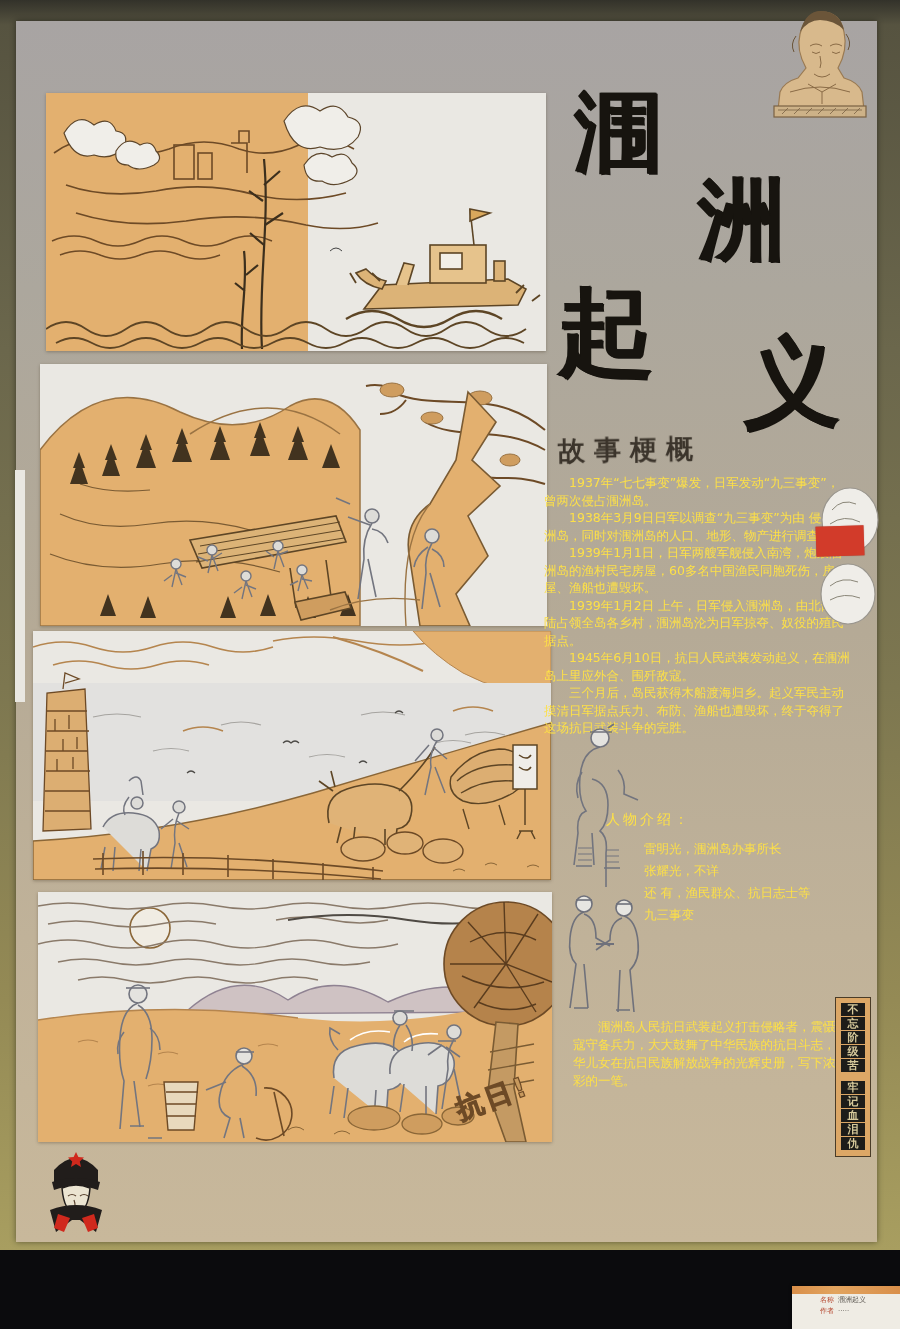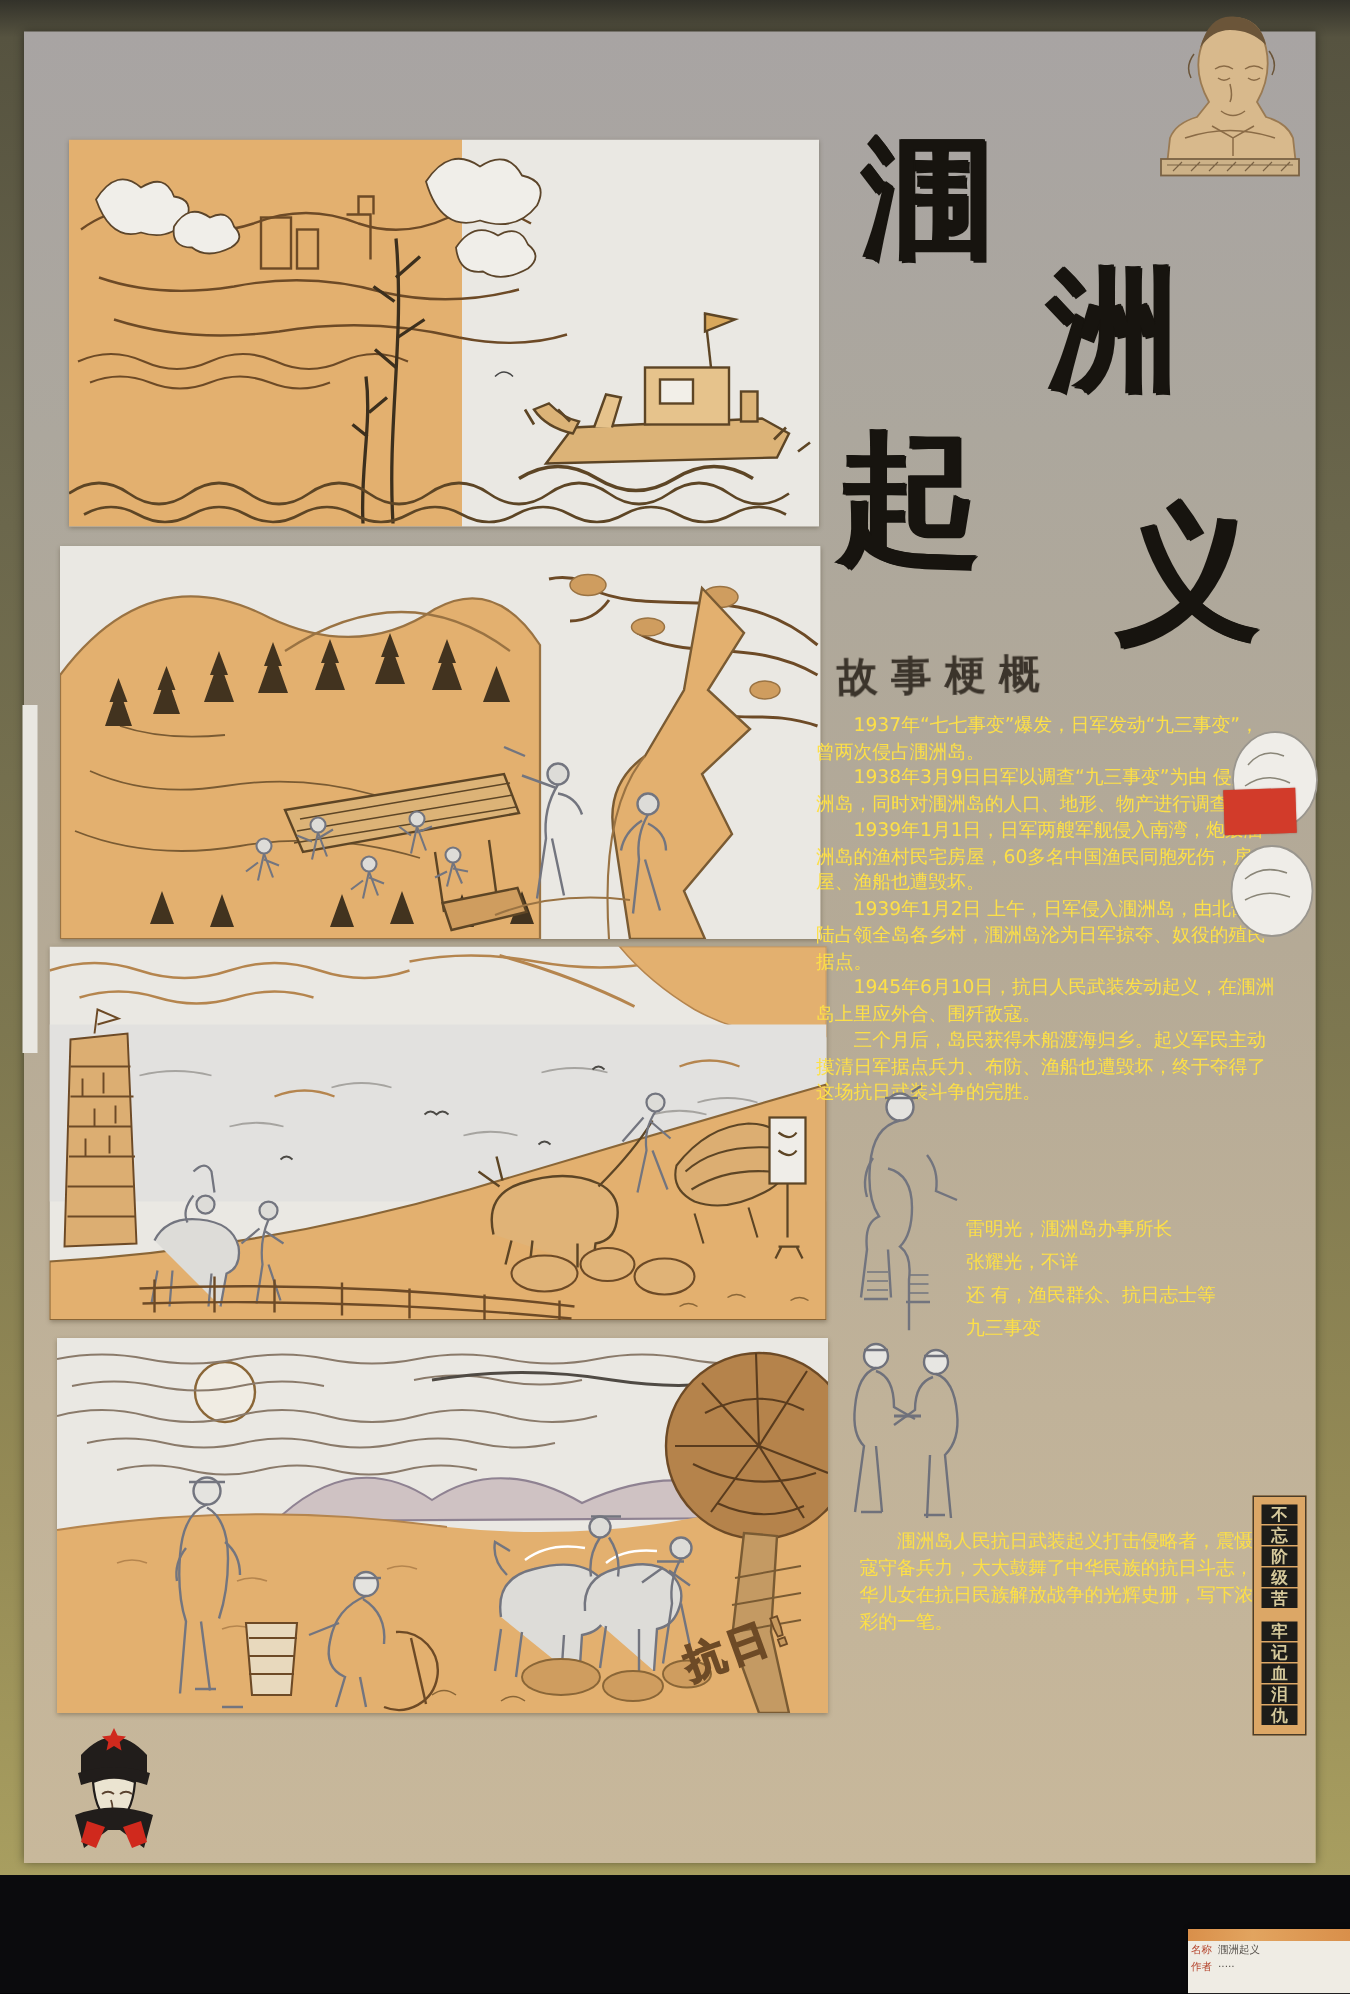--- a/index.html
+++ b/index.html
@@ -42,21 +42,21 @@
   
   #panel4-slogan{position:absolute;left:455px;top:1080px;font-size:27px;font-weight:800;
                  color:#c89a5e;-webkit-text-stroke:1.2px #6d4a26;transform:rotate(-20deg);
                  letter-spacing:3px;}
   
   #left-sliver{position:absolute;left:15px;top:470px;width:10px;height:232px;background:#e9e7e1;}
   
   #label-card{position:absolute;left:792px;top:1286px;width:108px;height:43px;background:#efece4;
               box-shadow:0 0 3px rgba(0,0,0,.6);}
   #label-card .card-bar{height:8px;background:linear-gradient(90deg,#d98f4a,#e2a45f 40%,#d98f4a);}
-  #label-card .card-row{display:flex;gap:4px;padding:2px 0 0 2px;font-size:7px;line-height:9px;}
+  #label-card .card-row{display:flex;gap:4px;padding:2px 0 0 28px;font-size:7px;line-height:9px;}
   #label-card .card-label{color:#b5472f;}
   #label-card .card-value{color:#55504a;filter:blur(.3px);}
   .sketch{position:absolute;}
 </style>
 </head>
 <body>
 
 <div id="photo">
   <div id="mat"></div>
   <div id="poster"></div>
@@ -390,20 +390,21 @@
         <path d="M42,10 h22 M60,6 l6,-4" fill="none"></path>
         <path d="M52,25 q-18,4 -20,30 q-2,22 6,34 q-10,4 -8,22 l-4,32 m18,-32 l2,32 m-2,-86 q16,4 16,26 q0,18 -8,26 q8,6 6,22 l0,34" fill="none"></path>
         <path d="M34,50 q-8,12 -4,26 m40,-28 q8,10 6,24 l14,6" fill="none"></path>
         <path d="M28,144 h16 m12,2 h16" fill="none"></path>
         <path d="M30,126 h14 m-14,6 h14 m-14,6 h14 M58,128 h13 m-13,6 h13 m-13,6 h13" stroke-width="1" fill="none"></path>
       </g>
     </svg>
   </div>
 
   <div id="characters" class="hand">
+    <div class="char-heading">人物介绍：</div>
     <div class="char-line">雷明光，涠洲岛办事所长</div>
     <div class="char-line">张耀光，不详</div>
     <div class="char-line">还 有，渔民群众、抗日志士等</div>
     <div class="char-line">九三事变</div>
   </div>
 
   <div class="sketch" style="left:552px;top:888px;">
     <svg width="105" height="128" viewBox="0 0 105 128">
       <g stroke="#6f717b" fill="#e7e6e2" stroke-width="1.6">
         <circle cx="32" cy="16" r="8"></circle>

